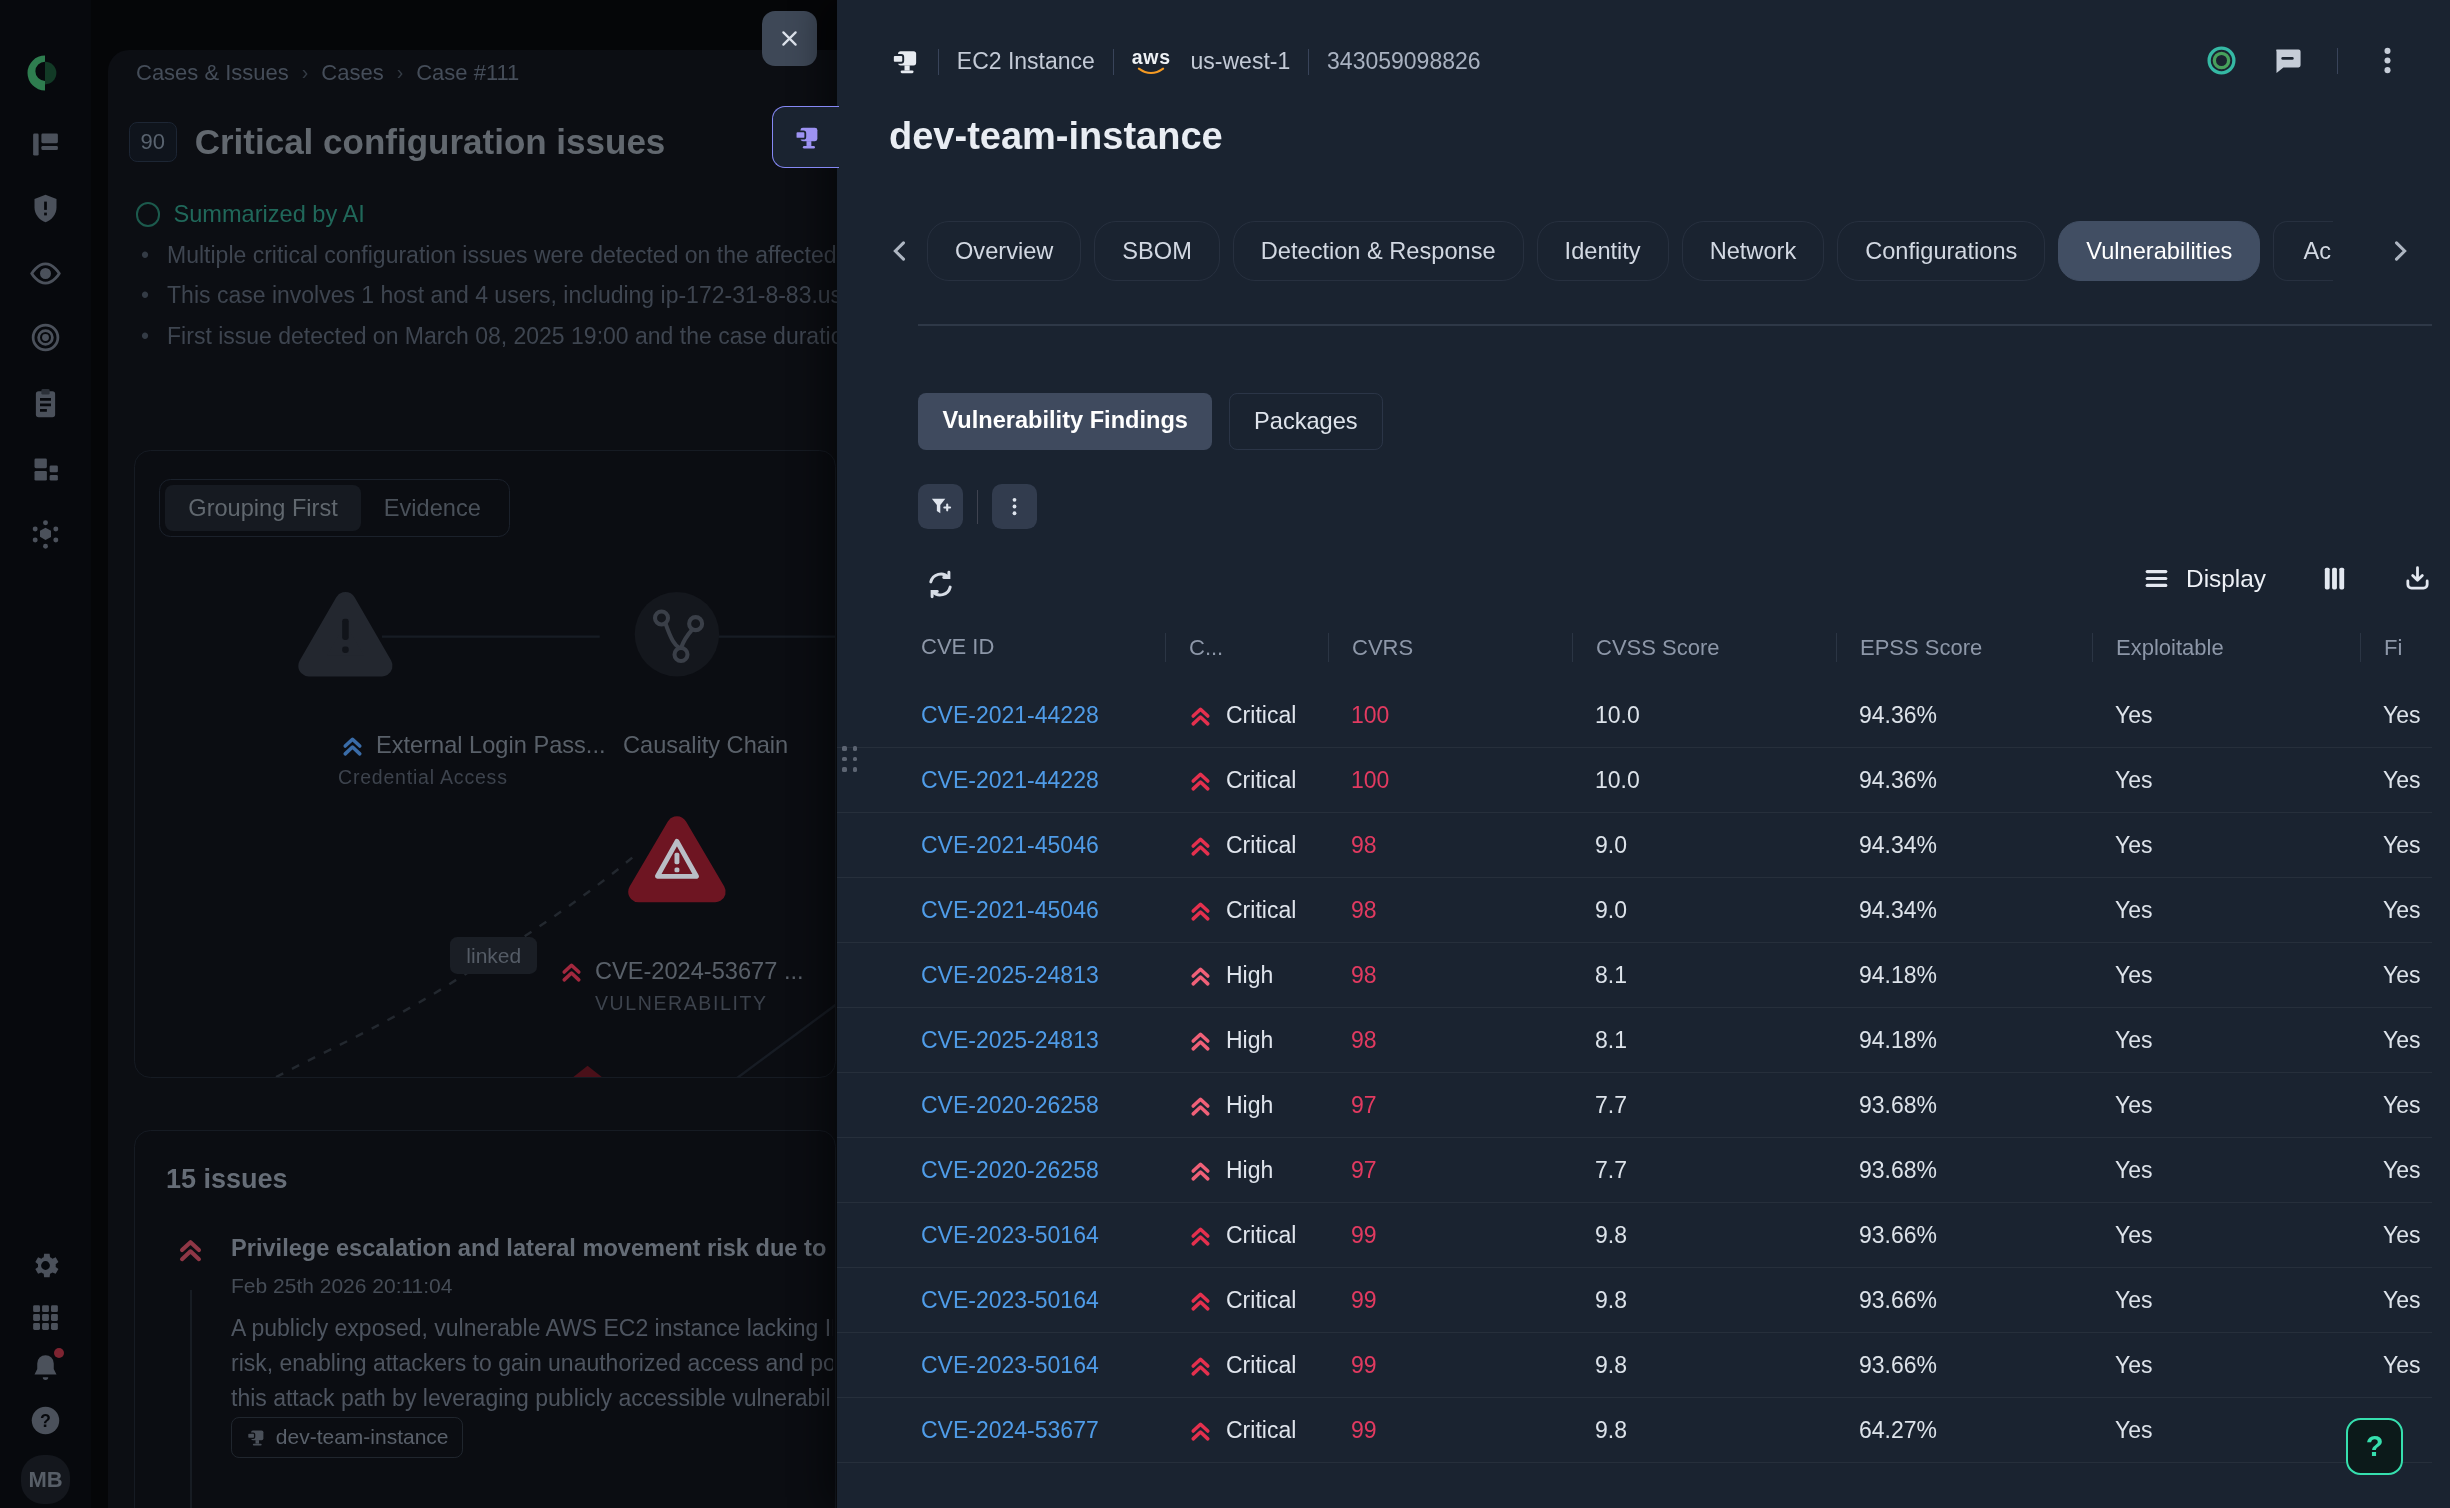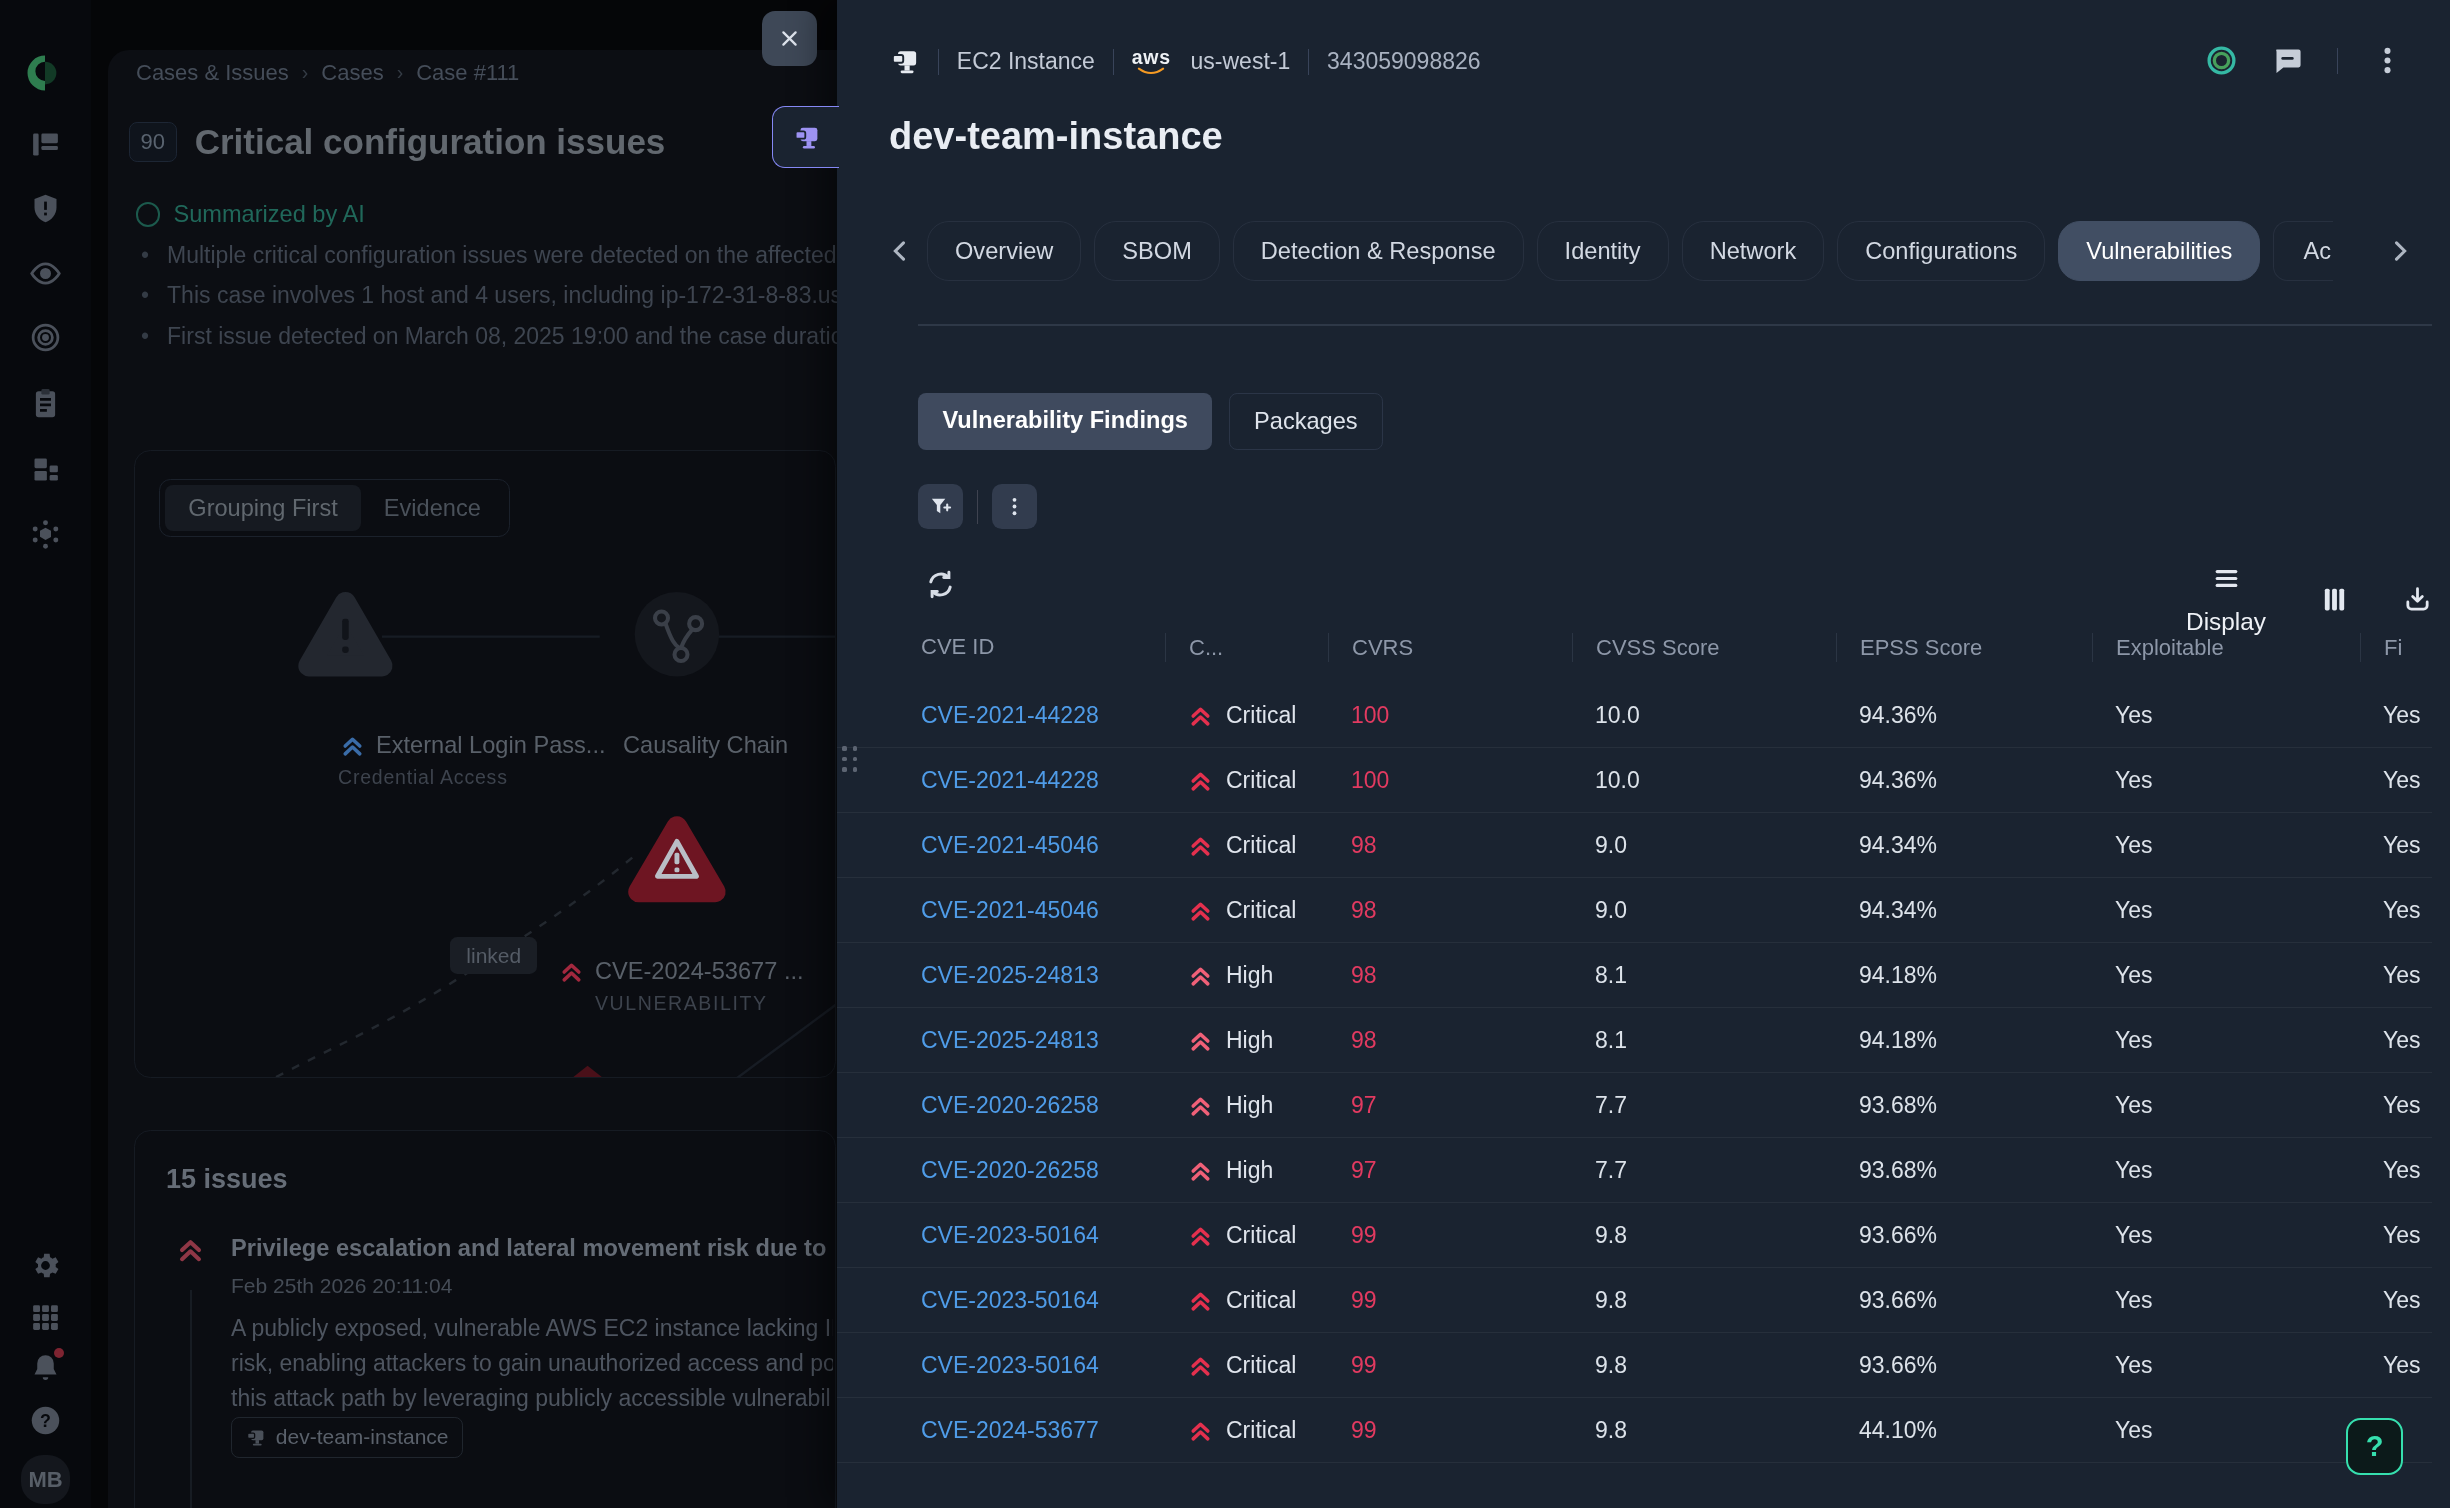--- a/index.html
+++ b/index.html
@@ -107,21 +107,21 @@
   .d-filters { position:absolute; left:81px; top:484px; display:flex; align-items:center; gap:14px; }
   .sqbtn { width:45px; height:45px; background:#323c4e; border-radius:9.8px; color:#dfe5ee;
            display:flex; align-items:center; justify-content:center; }
   .sqbtn svg { width:23px; height:23px; }
   .fdiv { width:0.8px; height:34px; background:#3f4350; }
 
   .d-tablebar { position:absolute; left:81px; top:564px; width:1514px; height:42px; }
   .refresh { position:absolute; left:6.5px; top:4.9px; width:31px; height:31px; color:#d7dde6; }
   .refresh svg { width:100%; height:100%; }
   .tb-right { position:absolute; right:0; top:0; display:flex; align-items:center; gap:54px; }
-  .display-g { display:flex; align-items:center; gap:14.6px; color:#eef1f6; font-size:24.4px;flex-direction:column; }
+  .display-g { display:flex; align-items:center; gap:14.6px; color:#eef1f6; font-size:24.4px; }
   .tb-ic { width:29px; height:29px; color:#e3e8f0; }
   .tb-ic svg { width:100%; height:100%; }
 
   .grid { display:grid; grid-template-columns:244px 163px 244px 264px 256px 268px 1fr; align-items:center; }
   #thead { position:absolute; left:0; top:624px; width:1595px; height:46px; padding-left:84px;
            color:#8d97a8; font-size:22px; }
   #thead .th { white-space:nowrap; overflow:hidden; align-self:center; }
   #thead .th + .th { border-left:0.8px solid #2b3544; padding-left:23px; height:29px; line-height:29px; }
 
   #rows { position:absolute; left:0; top:683px; width:1595px; }
@@ -687,21 +687,21 @@
     <div class="c-cve">CVE-2024-53677</div>
     <div class="c-sev sev-critical">
       <svg class="sev-ic" viewBox="0 0 24 24" fill="none" stroke="currentColor" stroke-width="3.4" stroke-linecap="round" stroke-linejoin="round">
             <path d="M5 12.5L12 6l7 6.5"></path>
             <path d="M5 20l7-6.5 7 6.5"></path>
           </svg>
       <span class="sev-lb" style="color: rgb(223, 228, 236);">Critical</span>
     </div>
     <div class="c-cvrs">99</div>
     <div class="c-cvss">9.8</div>
-    <div class="c-epss">44.10%</div>
+    <div class="c-epss">64.27%</div>
     <div class="c-exp">Yes</div>
     <div class="c-fix"></div>
   </div>
 </div>
 
   <div id="helpbtn">?</div>
 </section>
 
 <div id="draghandle">
   <i></i>

